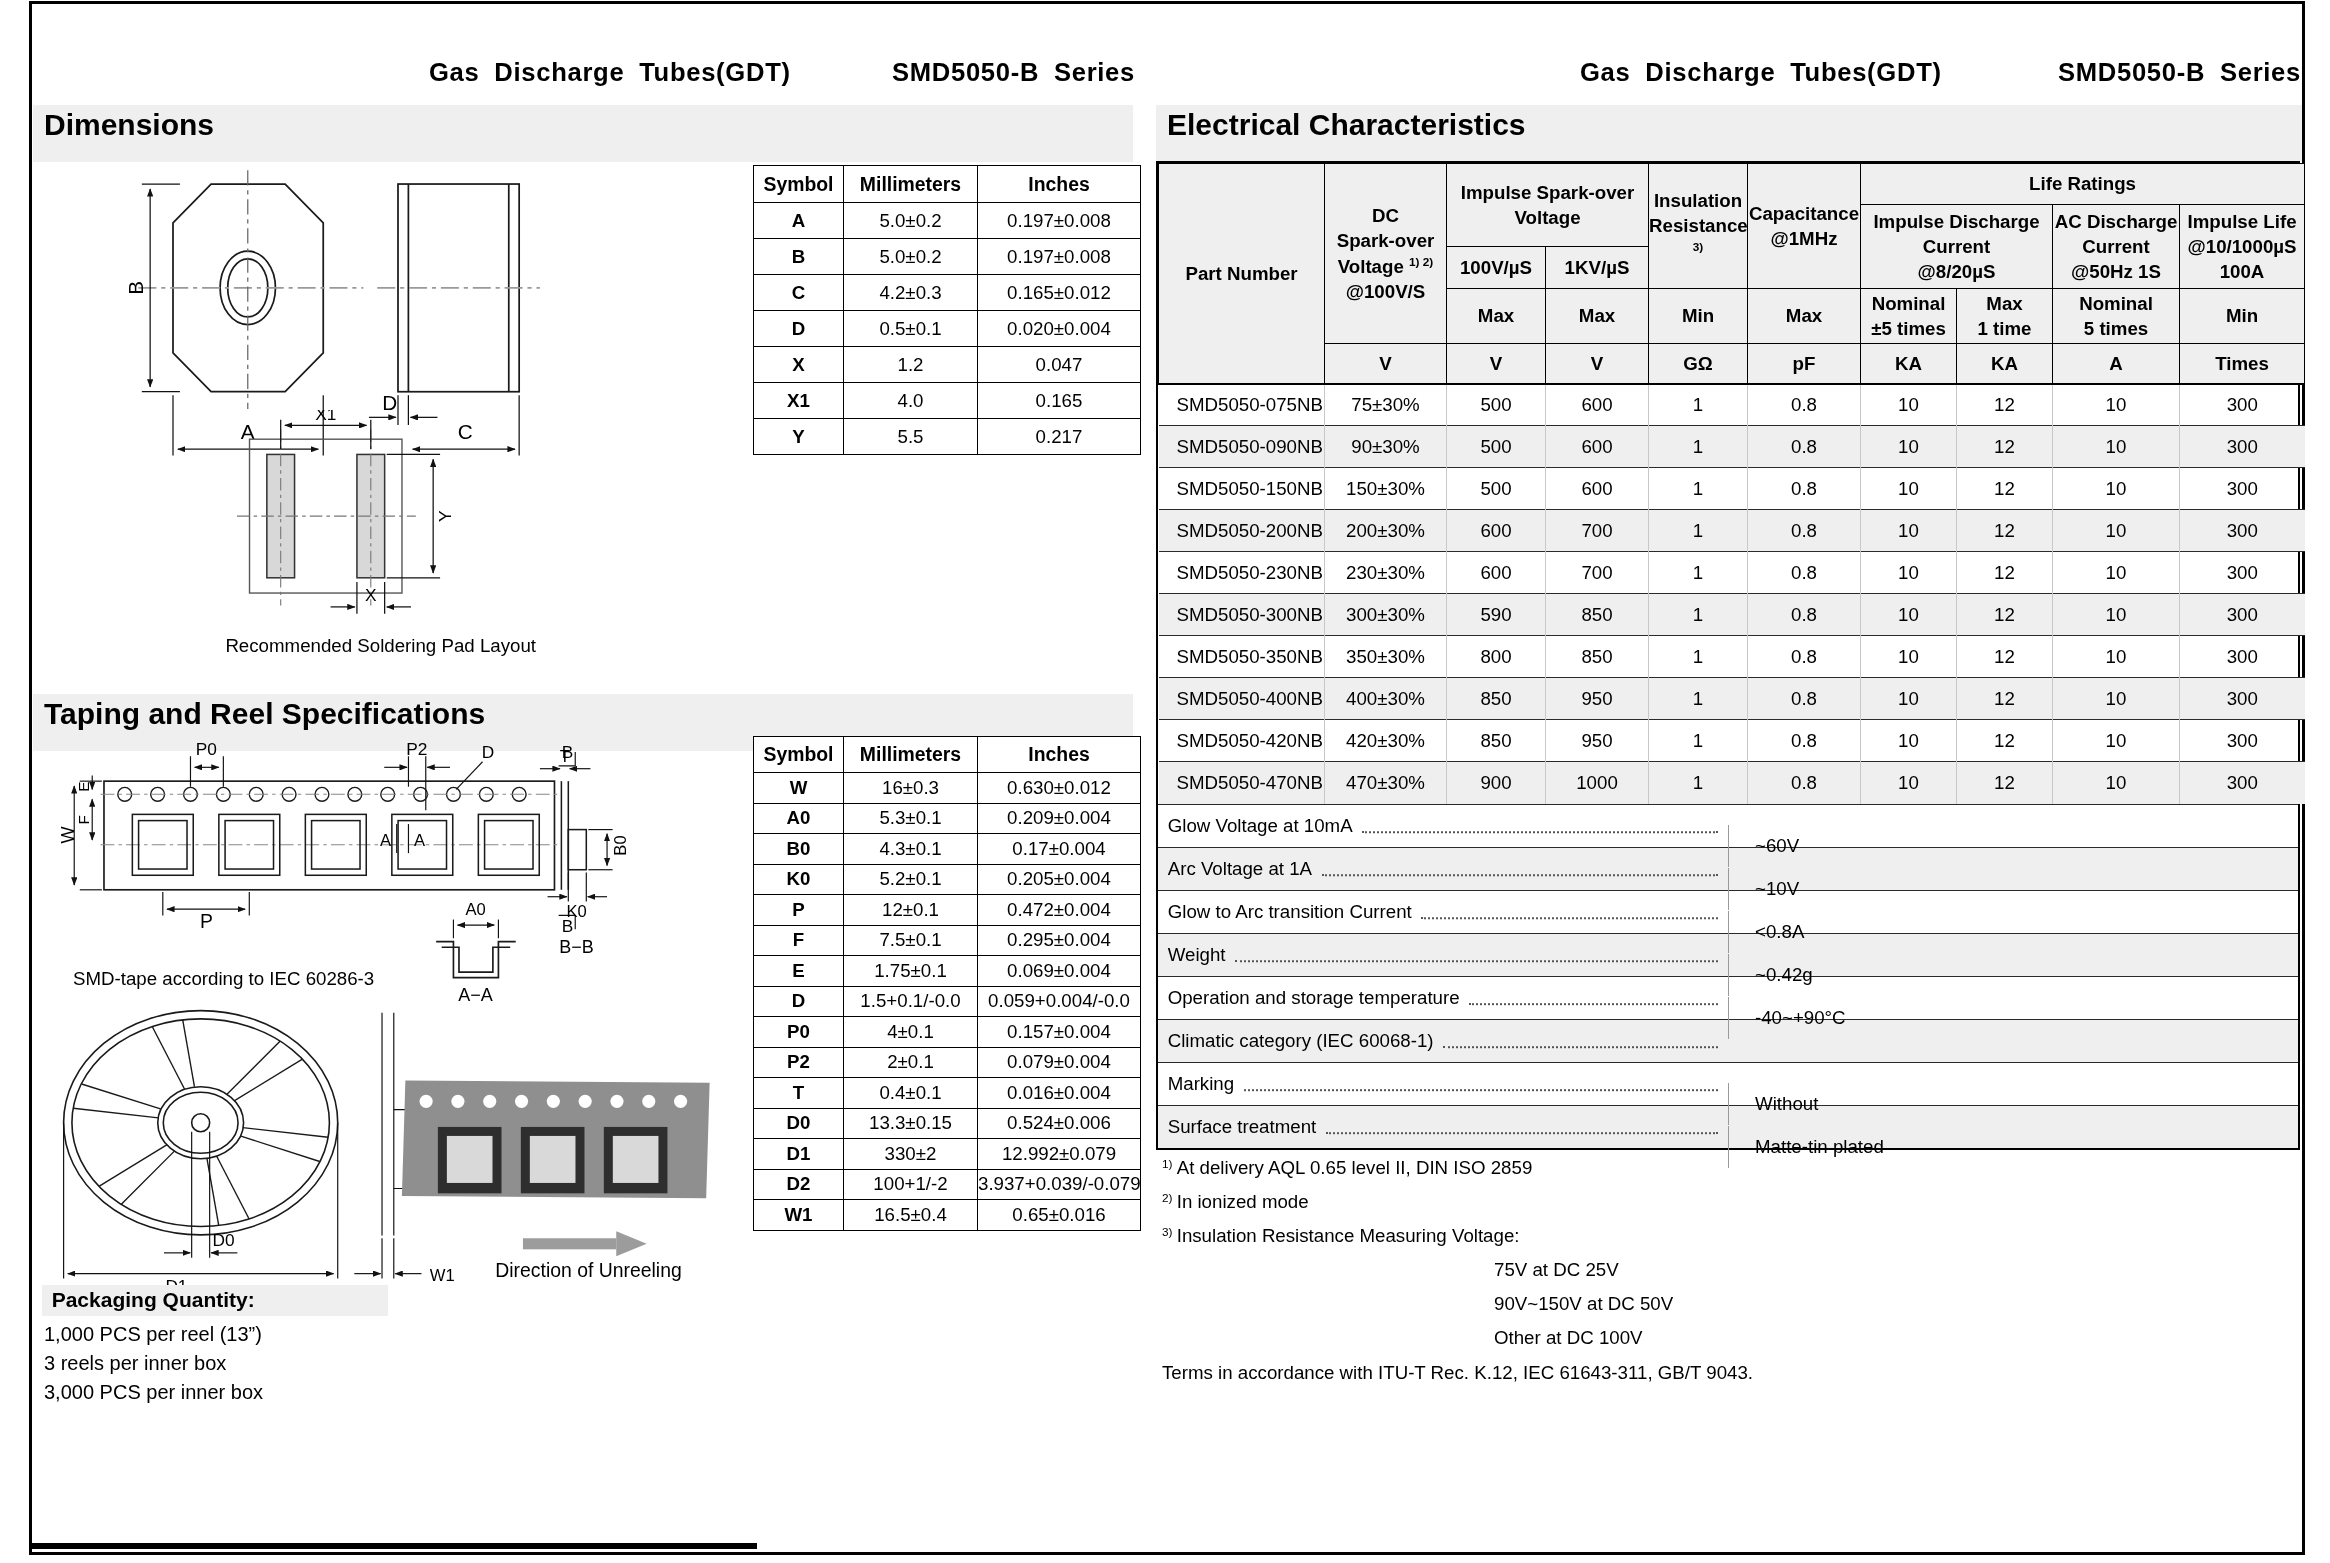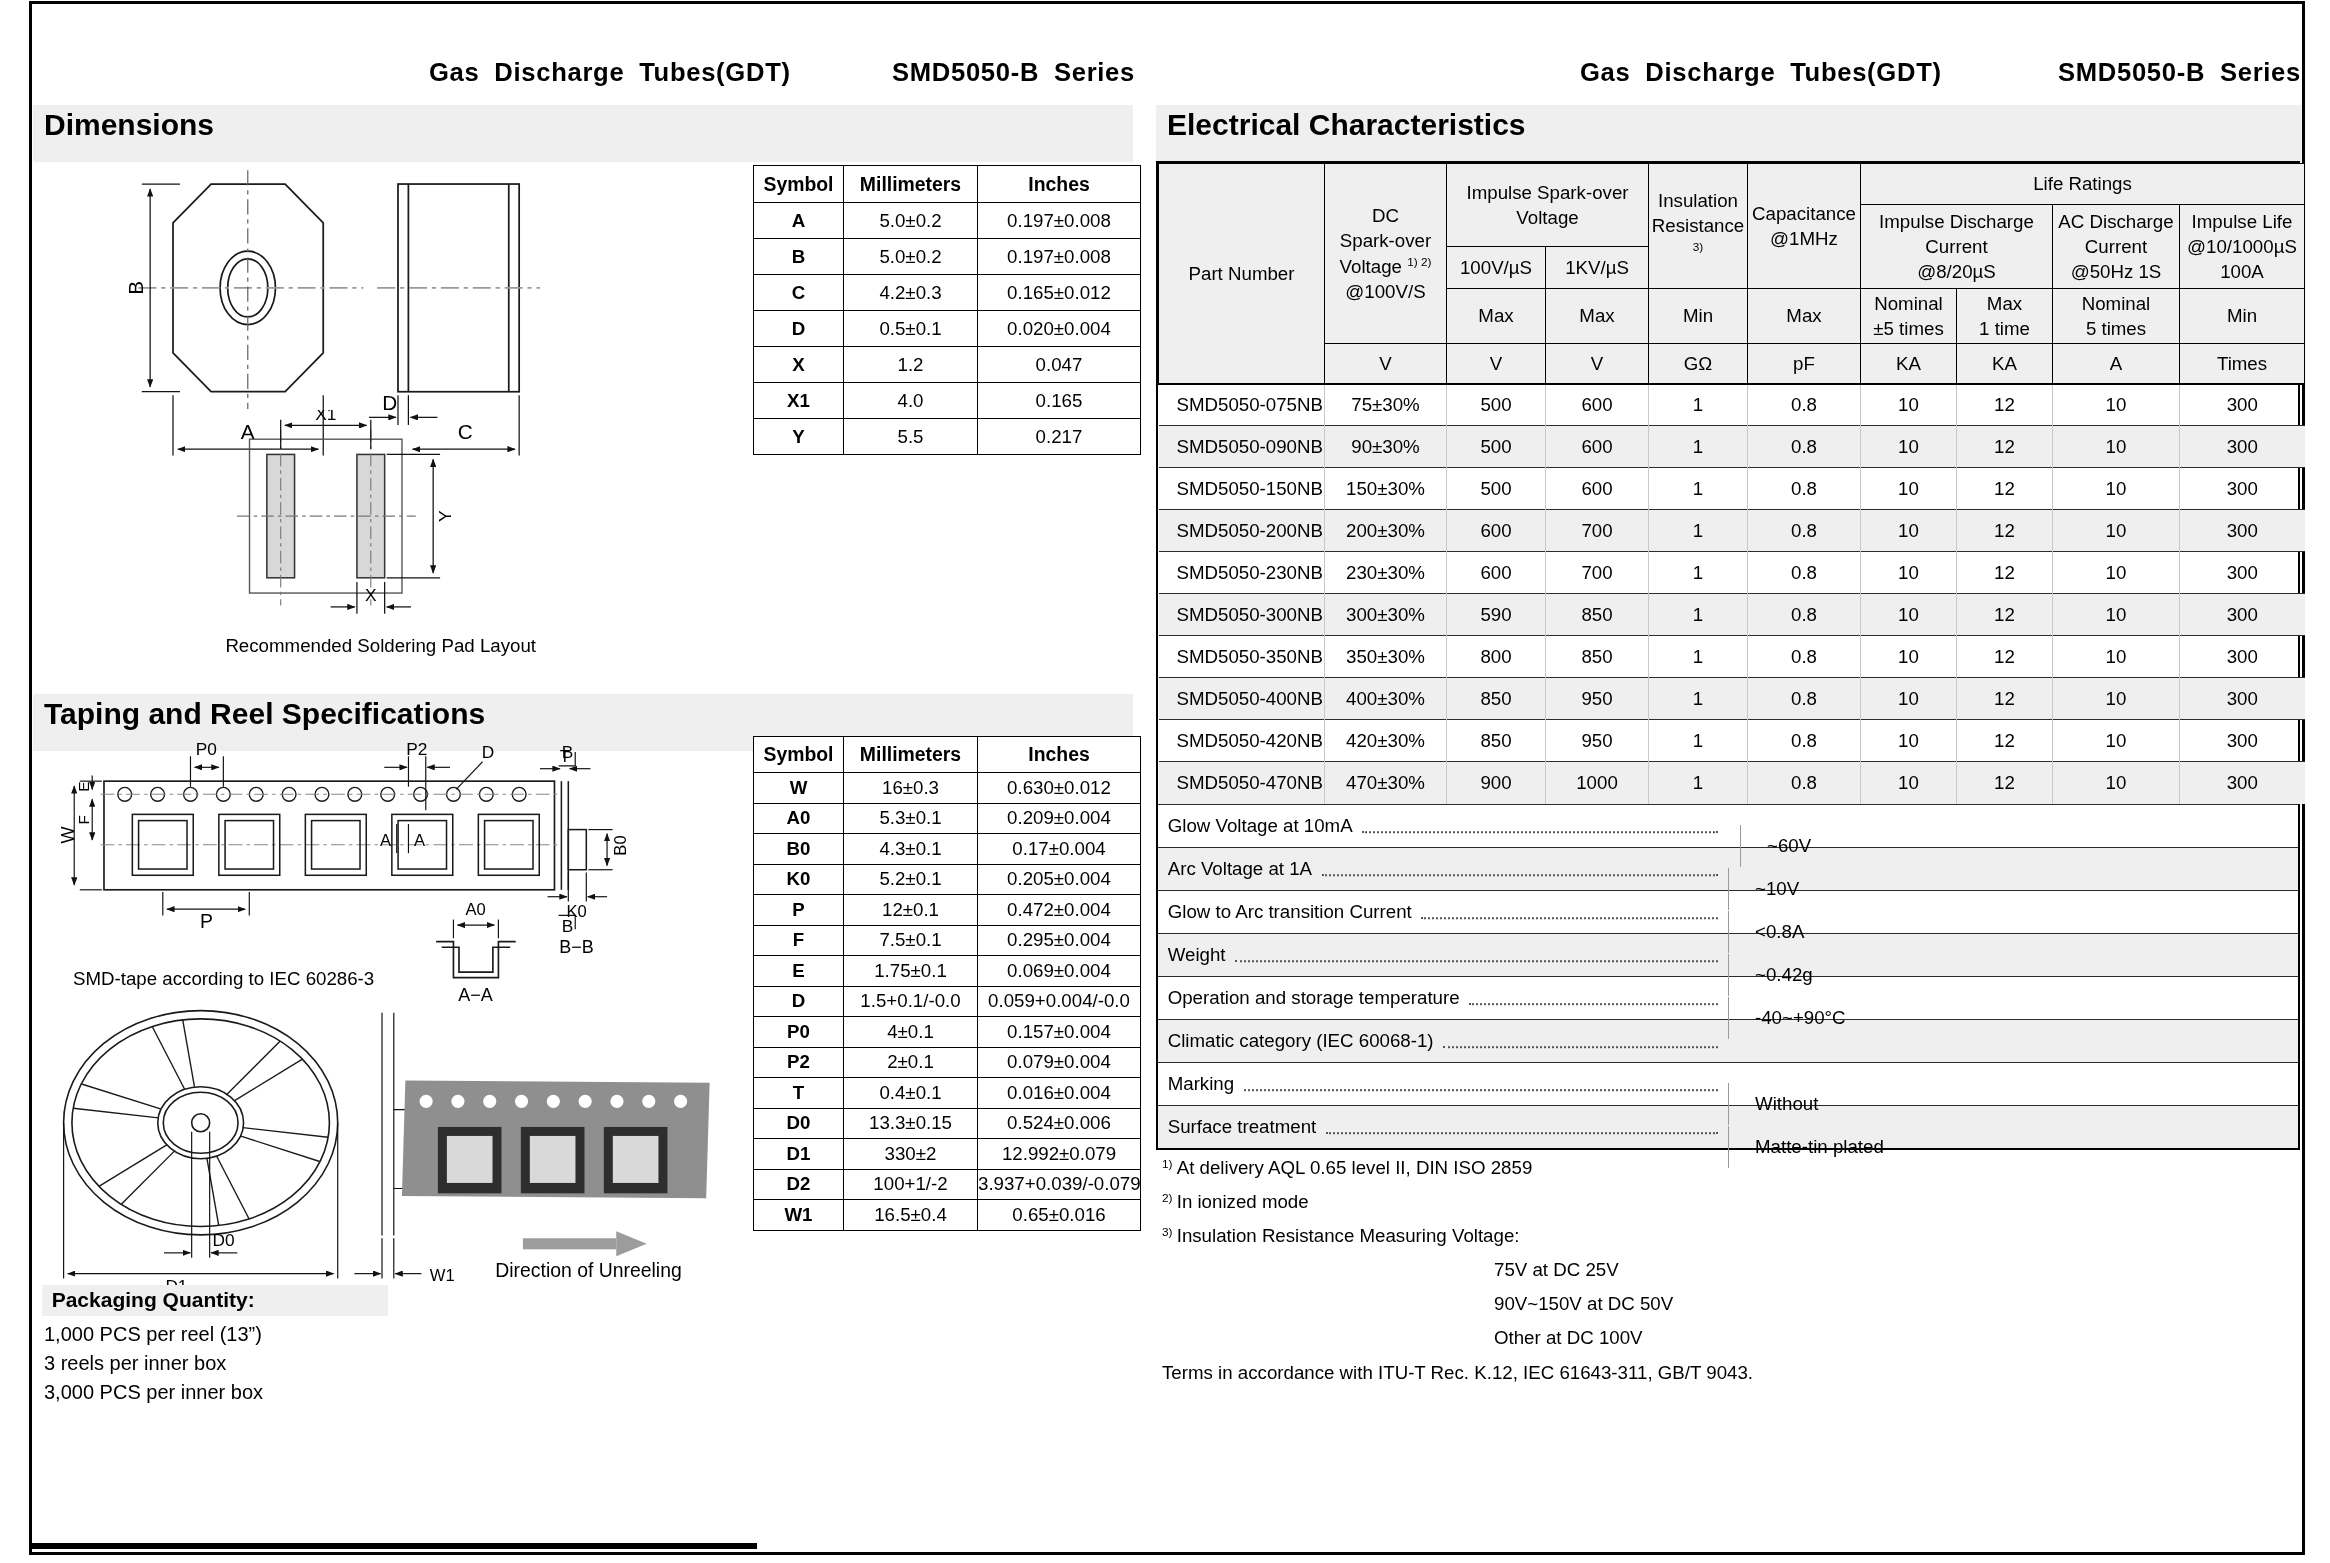--- a/index.html
+++ b/index.html
@@ -28,33 +28,33 @@
   .spec-table td{font-size:18.7px;}
   .spec-table td:first-child{font-weight:bold;}
   .dims-table{left:753px;top:165px;width:386px;}
   .dims-table tr{height:36px;} .dims-table tr.hd{height:37px;}
   .tape-table{left:753px;top:736px;width:386px;}
   .tape-table tr{height:30.5px;} .tape-table tr.hd{height:36px;}
   .c-sym{width:90px;} .c-mm{width:134px;} .c-in{width:163px;}
   
   .etable-wrap{position:absolute;left:1156px;top:161px;width:1144px;border:2.1px solid #000;box-sizing:border-box;background:#fff;}
   .etable{width:100%;table-layout:fixed;}
-  .etable th{background:#efefef;border:1.4px solid #000;font-size:18.7px;font-weight:normal;text-align:center;vertical-align:middle;padding:0;line-height:1.35;}
+  .etable th{background:#efefef;border:1.4px solid #000;font-size:18.7px;font-weight:bold;text-align:center;vertical-align:middle;padding:0;line-height:1.35;}
   .etable thead{border-bottom:2.1px solid #000;}
   .etable td{font-size:18.7px;text-align:center;vertical-align:middle;border-left:0.7px solid #c8c8c8;border-top:1.4px solid #2a2a2a;padding:0;}
   .etable td.pn{text-align:left;padding-left:18px;border-left:none;}
   .etable tbody tr{height:42px;}
   .etable tbody tr:nth-of-type(even){background:#efefef;}
   .r1{height:41px;} .r2{height:42px;} .r3{height:42px;} .r4{height:55px;} .r5{height:40px;}
   sup.s{font-size:11.8px;}
   .ln{display:block;}
   
   .espec{border-top:1.4px solid #2a2a2a;}
   .spec-row{display:flex;height:42px;align-items:center;border-top:1.4px solid #2a2a2a;font-size:18.7px;}
-  .spec-row:first-of-type{border-top:none;gap:12px;}
+  .spec-row:first-of-type{border-top:none;}
   .spec-row:nth-of-type(even){background:#efefef;}
   .spec-label{flex:0 0 50%;display:flex;align-items:center;padding-left:9.7px;box-sizing:border-box;}
   .leader{flex:1;border-bottom:2.1px dotted #555;margin:0 9.7px;transform:translateY(6.2px);}
   .spec-value{flex:1;border-left:0.7px solid #9a9a9a;padding-left:26px;height:100%;display:flex;align-items:center;box-sizing:border-box;margin-top:40px;}
   
   .footnotes{position:absolute;left:1162px;top:1151px;width:1122px;font-size:18.7px;}
   .fn-line{height:34px;display:flex;align-items:center;}
   .fn-line sup{font-size:11.8px;margin-right:4.2px;transform:translateY(-4.2px);}
   .vnotes .fn-line{padding-left:332px;box-sizing:border-box;}
   .terms{height:36px;display:flex;align-items:center;}

